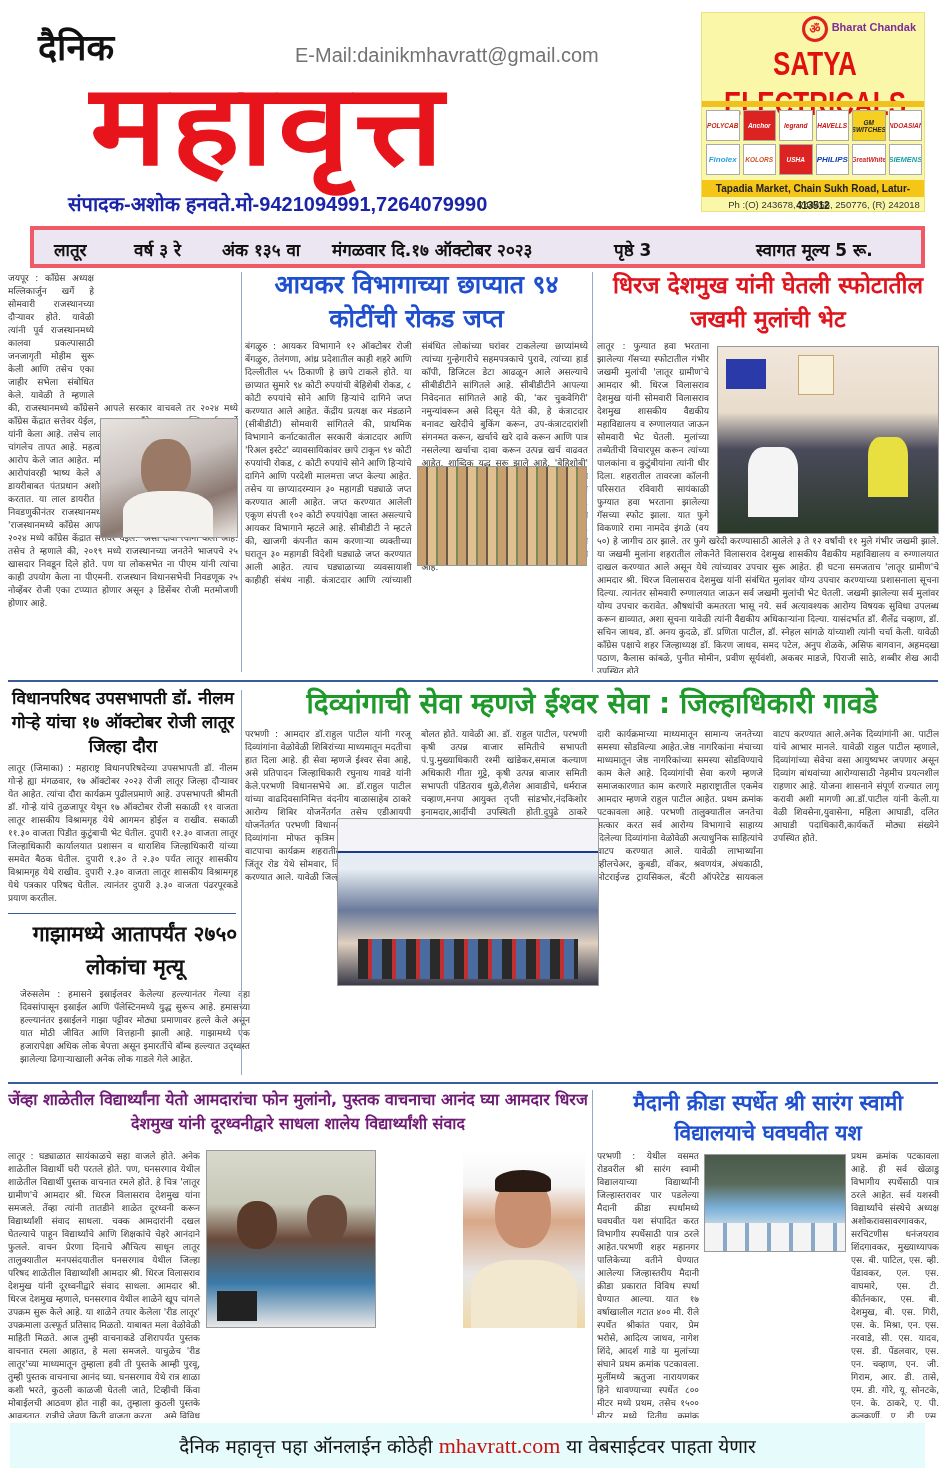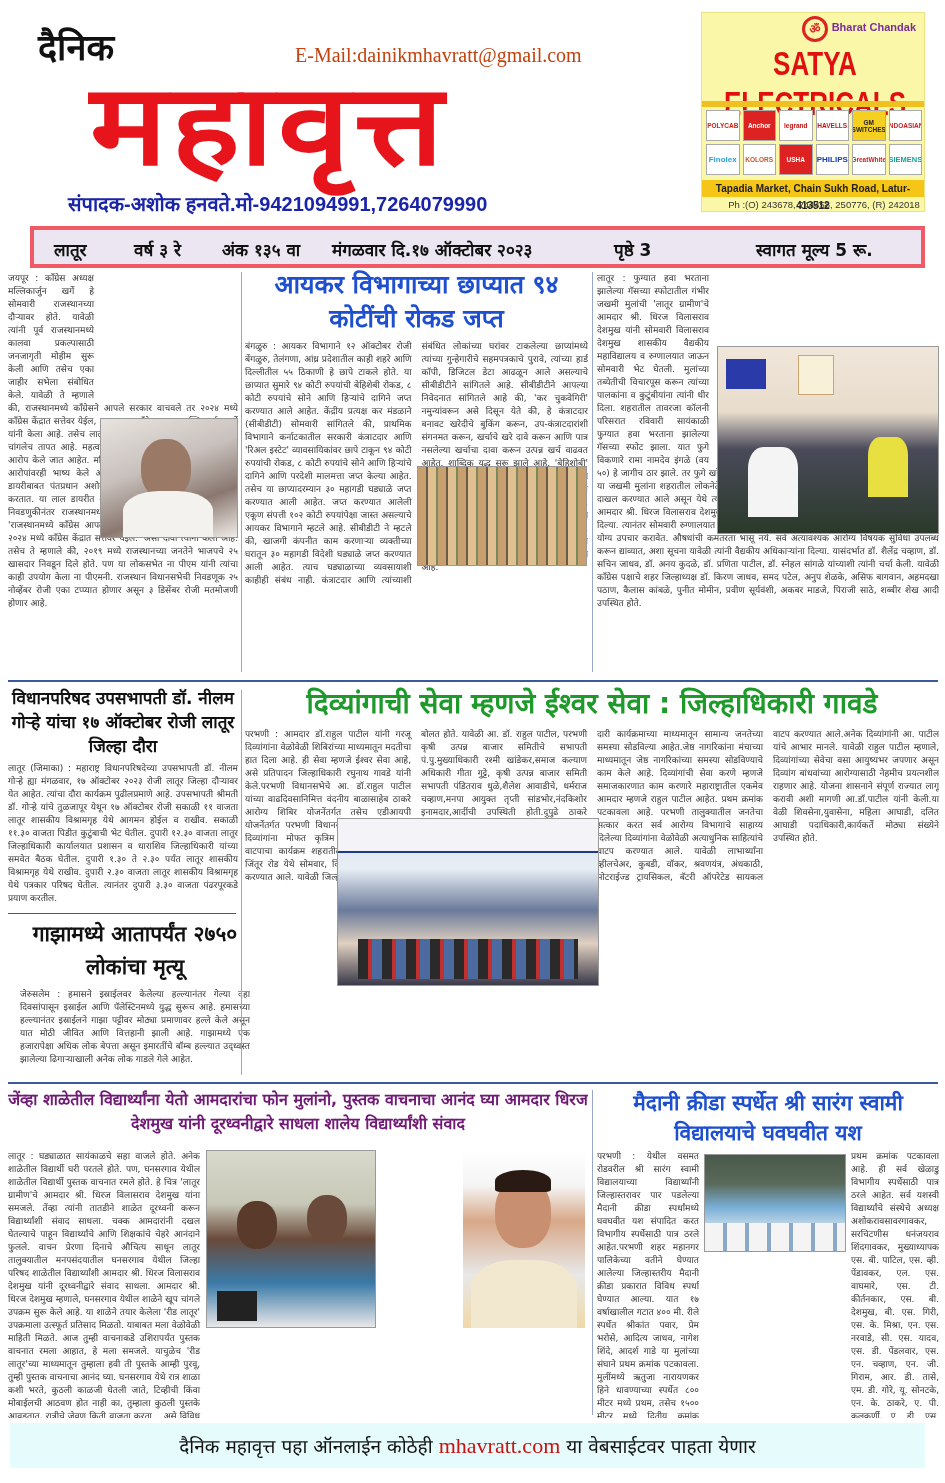--- a/index.html
+++ b/index.html
@@ -2,32 +2,32 @@
 <html><head>
 <meta charset="utf-8">
 <style>
   * { box-sizing: border-box; margin: 0; padding: 0; }
   html, body { width: 945px; height: 1483px; background: #ffffff; overflow: hidden; }
   body { font-family: "DejaVu Sans", sans-serif; color: #222; position: relative; }
 
   
   .masthead { position: absolute; left: 0; top: 0; width: 690px; height: 220px; }
   .dainik { position: absolute; left: 38px; top: 22px; font-size: 36px; font-weight: bold; color: #111; font-family: "DejaVu Sans", sans-serif; }
-  .email { position: absolute; left: 295px; top: 44px; font-size: 20px; color: #c2410c; font-family: Liberation Serif, serif; }
+  .email { position: absolute; left: 295px; top: 44px; font-size: 20px; color: #737373; font-family: Liberation Sans, sans-serif; }
   .title { position: absolute; left: 90px; top: 60px; font-size: 112px; line-height: 130px; font-weight: bold; color: #e8141c; letter-spacing: 4px; font-family: "DejaVu Sans", sans-serif; transform: scaleX(1.15); transform-origin: left center; }
   .editor { position: absolute; left: 68px; top: 190px; font-size: 20px; font-weight: bold; color: #1a24a8; font-family: "Liberation Sans", sans-serif; }
 
   
   .ad { position: absolute; left: 701px; top: 12px; width: 224px; height: 200px; background: #fbf7a8; border: 1px solid #e8e280; overflow: hidden; }
   .ad-owner { position: absolute; right: 8px; top: 8px; font-size: 11px; color: #7b2d9a; font-weight: bold; font-family: "Liberation Sans", sans-serif; }
   .ad-logo { position: absolute; left: 100px; top: 3px; width: 26px; height: 26px; border-radius: 50%; border: 3px solid #d22; color: #d22; font-size: 12px; text-align: center; line-height: 20px; font-weight: bold; }
   .ad-name { position: absolute; left: 8px; top: 40px; width: 210px; font-size: 26px; font-weight: bold; color: #e01010; letter-spacing: 0px; font-family: "Liberation Sans", sans-serif; transform: scaleY(1.3); text-align: center; }
   .ad-bar { position: absolute; left: 0; top: 88px; width: 100%; height: 6px; background: #f0c020; }
   .ad-brands { position: absolute; left: 4px; top: 97px; width: 216px; display: grid; grid-template-columns: repeat(6, 1fr); gap: 3px; }
-  .brand { height: 31px; background: #fff; border: 1px solid #aaa; font-size: 6.5px; display: flex; align-items: center; justify-content: center; text-align: center; font-weight: bold; font-family: "Liberation Sans", sans-serif; overflow: hidden; }
+  .brand { height: 31px; background: #fff; border: 1px solid #aaa; font-size: 6.5px; display: flex; align-items: center; justify-content: center; text-align: center; font-weight: bold; font-family: "Liberation Sans", sans-serif; overflow: hidden; font-style: italic; }
   .ad-address { position: absolute; left: 0; top: 167px; width: 100%; height: 17px; background: #f5c518; font-size: 10px; font-weight: bold; text-align: center; line-height: 17px; color: #222; font-family: "Liberation Sans", sans-serif; }
   .ad-phone { position: absolute; left: 0; top: 186px; width: 100%; font-size: 9.5px; text-align: center; color: #333; font-family: "Liberation Sans", sans-serif; padding-left: 22px; }
   .ad-mail { position: absolute; left: 0; top: 198px; width: 100%; font-size: 8px; text-align: center; color: #333; font-family: "Liberation Sans", sans-serif; }
 
   
   .dateline { position: absolute; left: 30px; top: 226px; width: 895px; height: 42px; border: 4px solid #f05a66; background: #ece6f2; display: flex; align-items: center; font-weight: bold; font-size: 17px; color: #111; }
   .dateline span { position: absolute; top: 8px; }
 
   
   .block { position: absolute; overflow: hidden; }
@@ -98,20 +98,21 @@
 <div class="rule-v" style="left:241px;top:272px;height:400px;"></div>
 
 <div class="block" style="left:245px;top:268px;width:343px;height:405px;">
   <div class="headline" style="font-size:25px;color:#1e4fcf;line-height:34px;">आयकर विभागाच्या छाप्यात ९४ कोटींची रोकड जप्त</div>
   <div class="photo" style="left:172px;top:198px;width:170px;height:100px;background:repeating-linear-gradient(90deg,#c8a070 0 8px,#6a5a48 8px 10px,#e0c090 10px 18px,#7a8a5a 18px 20px);"></div>
   <div class="body cols2" style="margin-top:4px;height:330px;">बंगळुरु : आयकर विभागाने १२ ऑक्टोबर रोजी बेंगळुरु, तेलंगणा, आंध्र प्रदेशातील काही शहरे आणि दिल्लीतील ५५ ठिकाणी हे छापे टाकले होते. या छाप्यात सुमारे ९४ कोटी रुपयांची बेहिशेबी रोकड, ८ कोटी रुपयांचे सोने आणि हिऱ्यांचे दागिने जप्त करण्यात आले आहेत. केंद्रीय प्रत्यक्ष कर मंडळाने (सीबीडीटी) सोमवारी सांगितले की, प्राथमिक विभागाने कर्नाटकातील सरकारी कंत्राटदार आणि 'रिअल इस्टेट' व्यावसायिकांवर छापे टाकून ९४ कोटी रुपयांची रोकड, ८ कोटी रुपयांचे सोने आणि हिऱ्यांचे दागिने आणि परदेशी मालमत्ता जप्त केल्या आहेत. तसेच या छाप्यादरम्यान ३० महागडी घड्याळे जप्त करण्यात आली आहेत. जप्त करण्यात आलेली एकूण संपत्ती १०२ कोटी रुपयांपेक्षा जास्त असल्याचे आयकर विभागाने म्हटले आहे. सीबीडीटी ने म्हटले की, खाजगी कंपनीत काम करणाऱ्या व्यक्तीच्या घरातून ३० महागडी विदेशी घड्याळे जप्त करण्यात आली आहेत. त्याच घड्याळाच्या व्यवसायाशी काहीही संबंध नाही. कंत्राटदार आणि त्यांच्याशी संबंधित लोकांच्या घरांवर टाकलेल्या छाप्यांमध्ये त्यांच्या गुन्हेगारीचे सहमपत्रकाचे पुरावे, त्यांच्या हार्ड कॉपी, डिजिटल डेटा आढळून आले असल्याचे सीबीडीटीने सांगितले आहे. सीबीडीटीने आपल्या निवेदनात सांगितले आहे की, 'कर चुकवेगिरी' नमुन्यांवरून असे दिसून येते की, हे कंत्राटदार बनावट खरेदीचे बुकिंग करून, उप-कंत्राटदारांशी संगनमत करून, खर्चाचे खरे दावे करून आणि पात्र नसलेल्या खर्चाचा दावा करून उत्पन्न खर्च वाढवत आहेत. शाब्दिक युद्ध सुरू झाले आहे. 'बेहिशोबी' रोकड सापडल्यानंतर कर्नाटकातील सत्ताधारी कॉंग्रेस आणि विरोधी भारतीय जनता पक्ष (भाजप) यांच्यात या मुद्द्यावरून शाब्दिक युद्ध सुरू झाले आहे. भाजपचे प्रदेशाध्यक्ष नलिन कुमार कटील म्हणाले की, छाप्यांमध्ये जप्त केलेले पैसे कॉंग्रेसचे आहेत. तर मुख्यमंत्री सिद्धरामय्या यांनी आरोप फेटाळून लावले आणि हे आरोप 'निराधार' असल्याचे म्हटले आहे.</div>
 </div>
 <div class="rule-v" style="left:592px;top:272px;height:400px;"></div>
 
 <div class="block" style="left:597px;top:268px;width:342px;height:405px;">
+  <div class="headline" style="font-size:23px;color:#e0141c;line-height:34px;">धिरज देशमुख यांनी घेतली स्फोटातील जखमी मुलांची भेट</div>
   <div class="photo" style="left:120px;top:78px;width:222px;height:188px;background:linear-gradient(180deg,#f0e6da 0%,#e8dccc 35%,#4a4a5a 55%,#2a3a2a 100%);">
     <div style="position:absolute;left:8px;top:12px;width:40px;height:30px;background:#2a3aa8;"></div>
     <div style="position:absolute;left:80px;top:8px;width:36px;height:40px;background:#f8f0d8;border:1px solid #c8a870;"></div>
     <div style="position:absolute;left:150px;top:90px;width:40px;height:60px;background:#e8e040;border-radius:30% 30% 0 0;"></div>
     <div style="position:absolute;left:30px;top:100px;width:50px;height:70px;background:#f4f4f4;border-radius:30% 30% 0 0;"></div>
   </div>
   <div class="body" style="margin-top:4px;">
     <span style="float:right;width:226px;height:190px;margin-left:4px;"></span>
     <span>लातूर : फुग्यात हवा भरताना झालेल्या गॅसच्या स्फोटातील गंभीर जखमी मुलांची 'लातूर ग्रामीण'चे आमदार श्री. धिरज विलासराव देशमुख यांनी सोमवारी विलासराव देशमुख शासकीय वैद्यकीय महाविद्यालय व रुग्णालयात जाऊन सोमवारी भेट घेतली. मुलांच्या तब्येतीची विचारपूस करून त्यांच्या पालकांना व कुटुंबीयांना त्यांनी धीर दिला. शहरातील तावरजा कॉलनी परिसरात रविवारी सायंकाळी फुग्यात हवा भरताना झालेल्या गॅसच्या स्फोट झाला. यात फुगे विकणारे रामा नामदेव इंगळे (वय ५०) हे जागीच ठार झाले. तर फुगे खरेदी करण्यासाठी आलेले ३ ते १२ वर्षांची ११ मुले गंभीर जखमी झाले. या जखमी मुलांना शहरातील लोकनेते विलासराव देशमुख शासकीय वैद्यकीय महाविद्यालय व रुग्णालयात दाखल करण्यात आले असून येथे त्यांच्यावर उपचार सुरू आहेत. ही घटना समजताच 'लातूर ग्रामीण'चे आमदार श्री. धिरज विलासराव देशमुख यांनी संबंधित मुलांवर योग्य उपचार करण्याच्या प्रशासनाला सूचना दिल्या. त्यानंतर सोमवारी रुग्णालयात जाऊन सर्व जखमी मुलांची भेट घेतली. जखमी झालेल्या सर्व मुलांवर योग्य उपचार करावेत. औषधांची कमतरता भासू नये. सर्व अत्यावश्यक आरोग्य विषयक सुविधा उपलब्ध करून द्याव्यात, अशा सूचना यावेळी त्यांनी वैद्यकीय अधिकाऱ्यांना दिल्या. यासंदर्भात डॉ. शैलेंद्र चव्हाण, डॉ. सचिन जाधव, डॉ. अनय कुदळे, डॉ. प्रणिता पाटील, डॉ. स्नेहल सांगळे यांच्याशी त्यांनी चर्चा केली. यावेळी कॉंग्रेस पक्षाचे शहर जिल्हाध्यक्ष डॉ. किरण जाधव, समद पटेल, अनुप शेळके, असिफ बागवान, अहमदखा पठाण, कैलास कांबळे, पुनीत मोमीन, प्रवीण सूर्यवंशी, अकबर माडजे, पिराजी साठे, शब्बीर शेख आदी उपस्थित होते.</span>
   </div>

